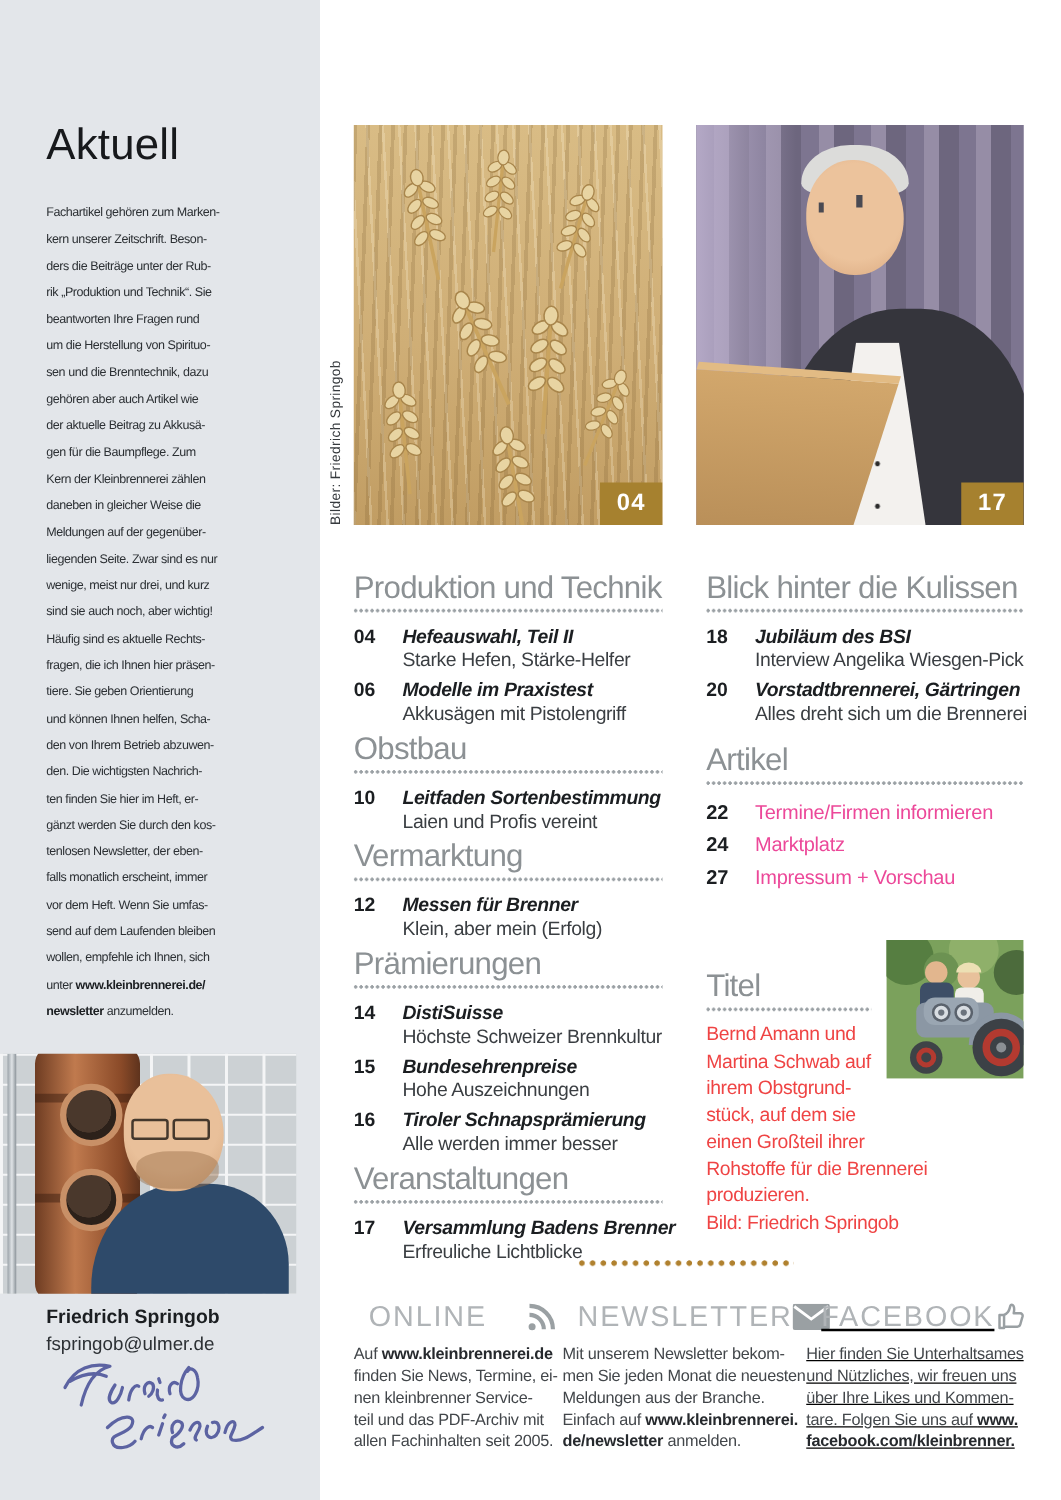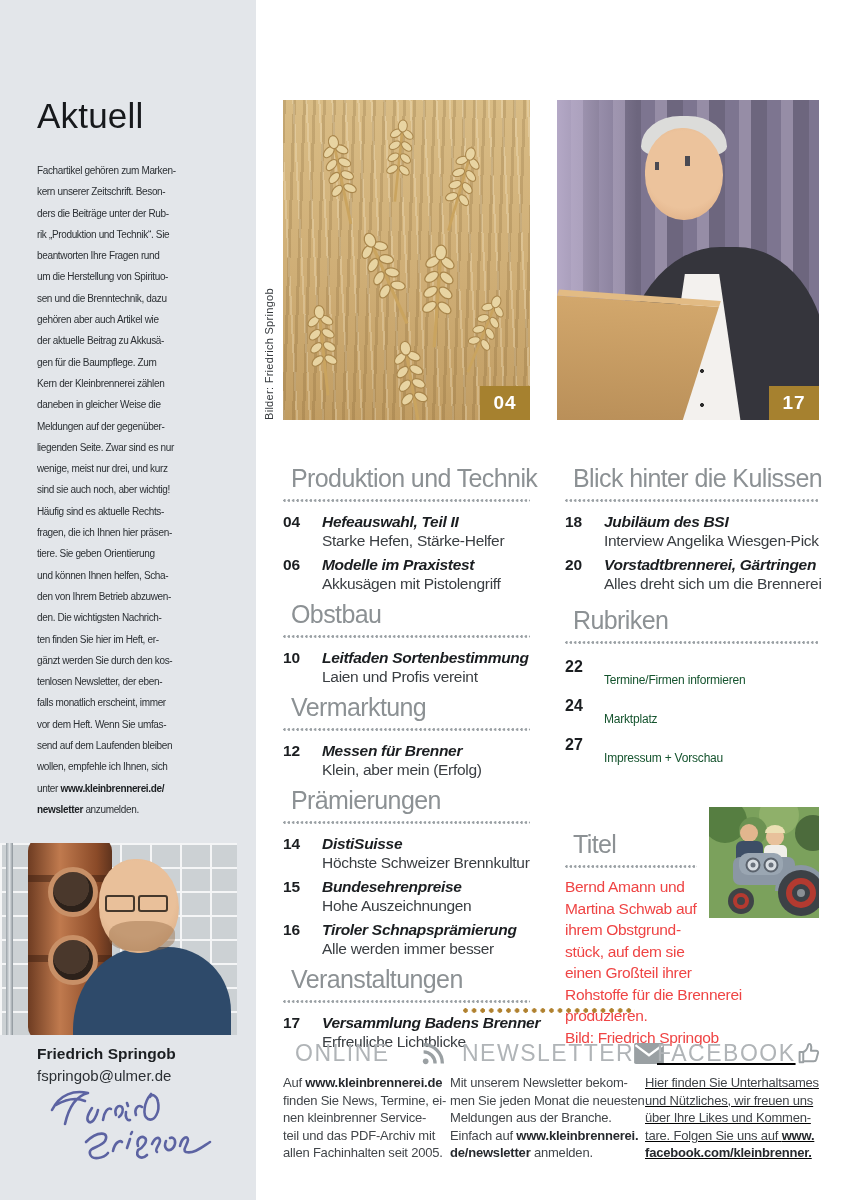--- a/index.html
+++ b/index.html
@@ -65,32 +65,32 @@
   .podium-desk{position:absolute;left:-22px;bottom:-16px;width:165px;height:135px;
     background:linear-gradient(180deg,#d2a76c,#b78d57);transform:skewX(-14deg) rotate(4deg);
     border-top:6px solid #e2bb84;}
   .badge{position:absolute;right:0;bottom:0;width:50px;height:34px;background:#a6812f;
     color:#ffffff;font-size:19px;font-weight:bold;letter-spacing:1px;
     display:flex;align-items:center;justify-content:center;}
   
   .col{position:absolute;top:457px;}
   .col-mid{left:283px;width:247px;}
   .col-right{left:565px;width:254px;}
-  h2.sec{margin:8px;font-size:25px;line-height:26px;font-weight:300;color:#8c9194;letter-spacing:-0.6px;white-space:nowrap;}
+  h2.sec{margin:0;font-size:25px;line-height:26px;font-weight:300;color:#8c9194;letter-spacing:-0.6px;white-space:nowrap;}
   .dotline{height:3px;margin-top:4px;
     background:radial-gradient(circle at 1.5px 1.5px,#9aa0a4 1.15px,transparent 1.5px);
     background-size:4.4px 3px;background-repeat:repeat-x;}
   .entries{margin:10px 0 5px;}
   .entry{display:grid;grid-template-columns:39px 1fr;margin-bottom:5px;}
   .entry .pg{font-size:15.5px;font-weight:bold;color:#1b1e21;line-height:19px;}
   .entry .tx .t1{font-size:15.5px;font-weight:bold;color:#1b1e21;line-height:19px;letter-spacing:-0.3px;white-space:nowrap;font-style:italic;}
   .entry .tx .t2{font-size:15.5px;color:#3a3e42;line-height:19px;letter-spacing:-0.3px;white-space:nowrap;}
   .plainrow{display:grid;grid-template-columns:39px 1fr;line-height:26px;}
   .plainrow .pg{font-size:16px;font-weight:bold;color:#1b1e21;}
-  .plainrow .t1{font-size:12px;color:#14532d;letter-spacing:-0.2px;white-space:nowrap;margin-top:13px;}
+  .plainrow .t1{font-size:16px;color:#ec4899;letter-spacing:-0.2px;white-space:nowrap;}
   .rubriken{margin-top:10px;}
   
   .titel{margin-top:60px;}
   .titel-photo{float:right;width:110px;height:111px;margin:-24px 0 6px 8px;overflow:hidden;}
   .titel .dotline{width:132px;}
   .titel-body{margin-top:8px;font-size:15.5px;line-height:21.5px;color:#ef4444;letter-spacing:-0.3px;}
   
   .gold-dots{position:absolute;left:463px;top:1008px;width:172px;height:5px;
     background:radial-gradient(circle at 2.5px 2.5px,#b0812f 2px,transparent 2.5px);
     background-size:8.6px 5px;background-repeat:repeat-x;}
@@ -264,21 +264,21 @@
       <span class="tx"><span class="t1">Jubiläum des BSI</span><br>
       <span class="t2">Interview Angelika Wiesgen-Pick</span></span>
     </div>
     <div class="entry">
       <span class="pg">20</span>
       <span class="tx"><span class="t1">Vorstadtbrennerei, Gärtringen</span><br>
       <span class="t2">Alles dreht sich um die Brennerei</span></span>
     </div>
   </div>
 
-  <h2 class="sec" style="margin-top:14px">Rubriken</h2>
+  <h2 class="sec" style="margin-top:14px">Artikel</h2>
   <div class="dotline"></div>
   <div class="rubriken">
     <div class="plainrow">
       <span class="pg">22</span>
       <span class="t1">Termine/Firmen informieren</span>
     </div>
     <div class="plainrow">
       <span class="pg">24</span>
       <span class="t1">Marktplatz</span>
     </div>

